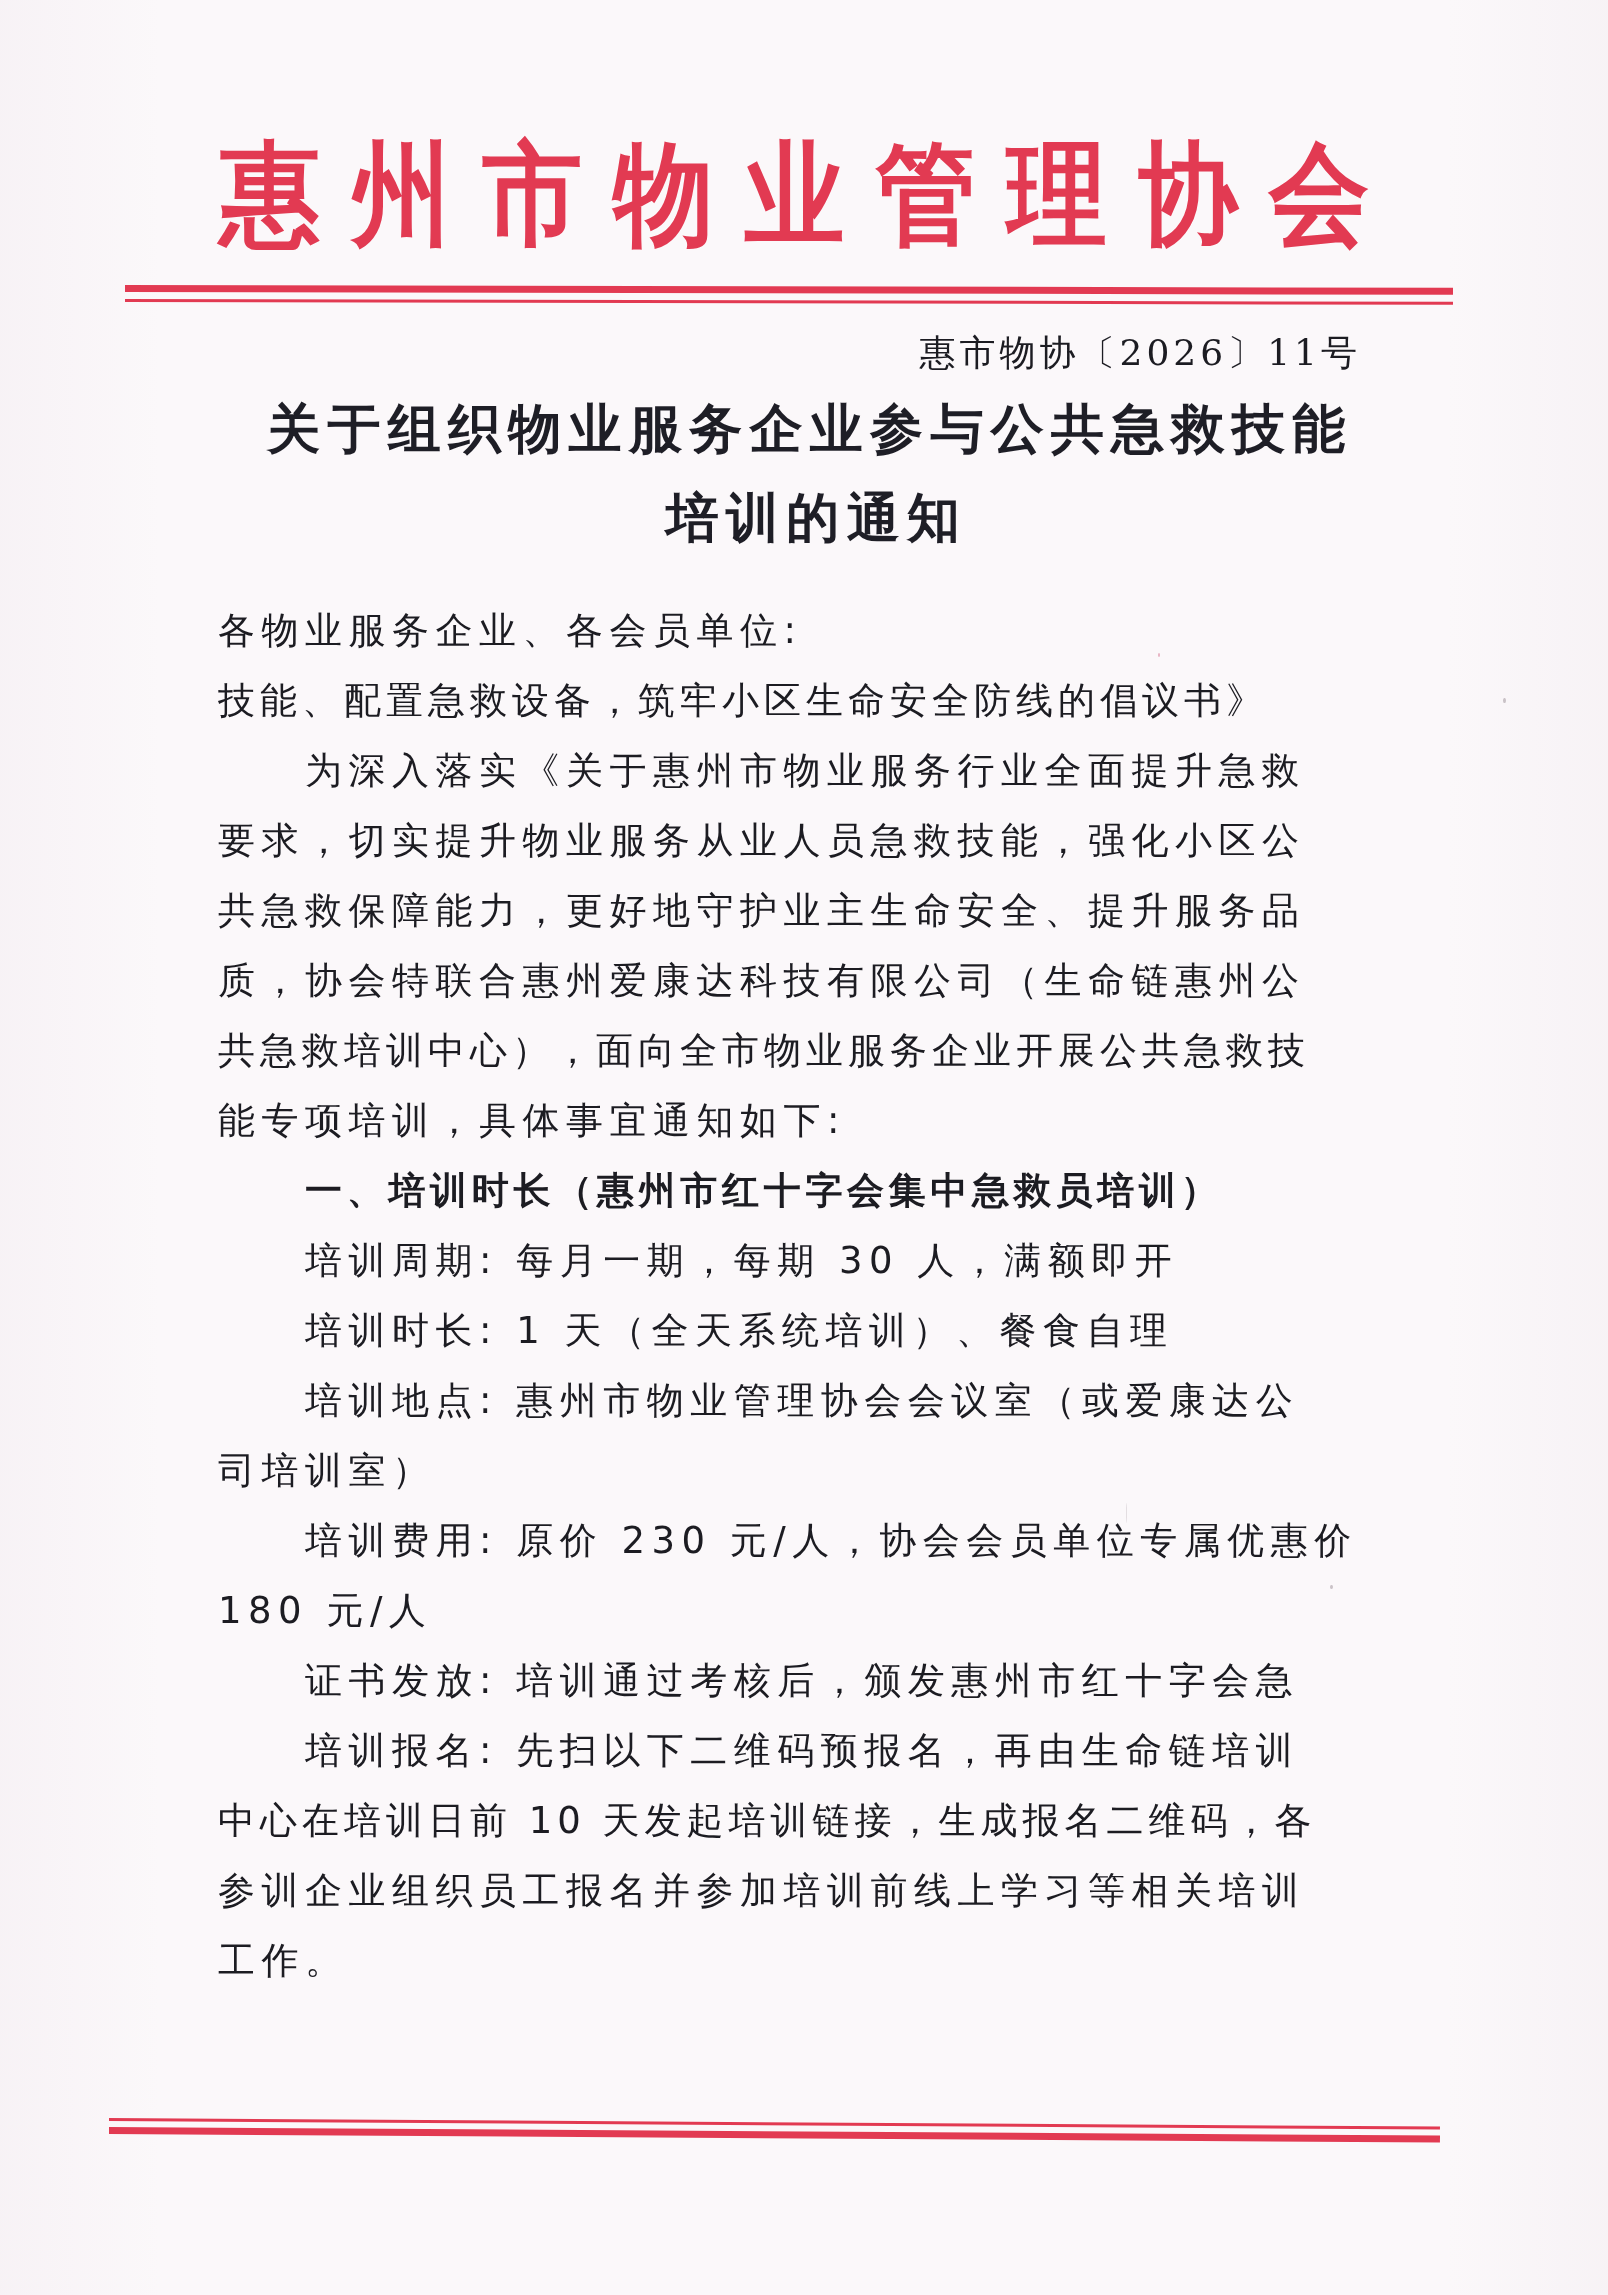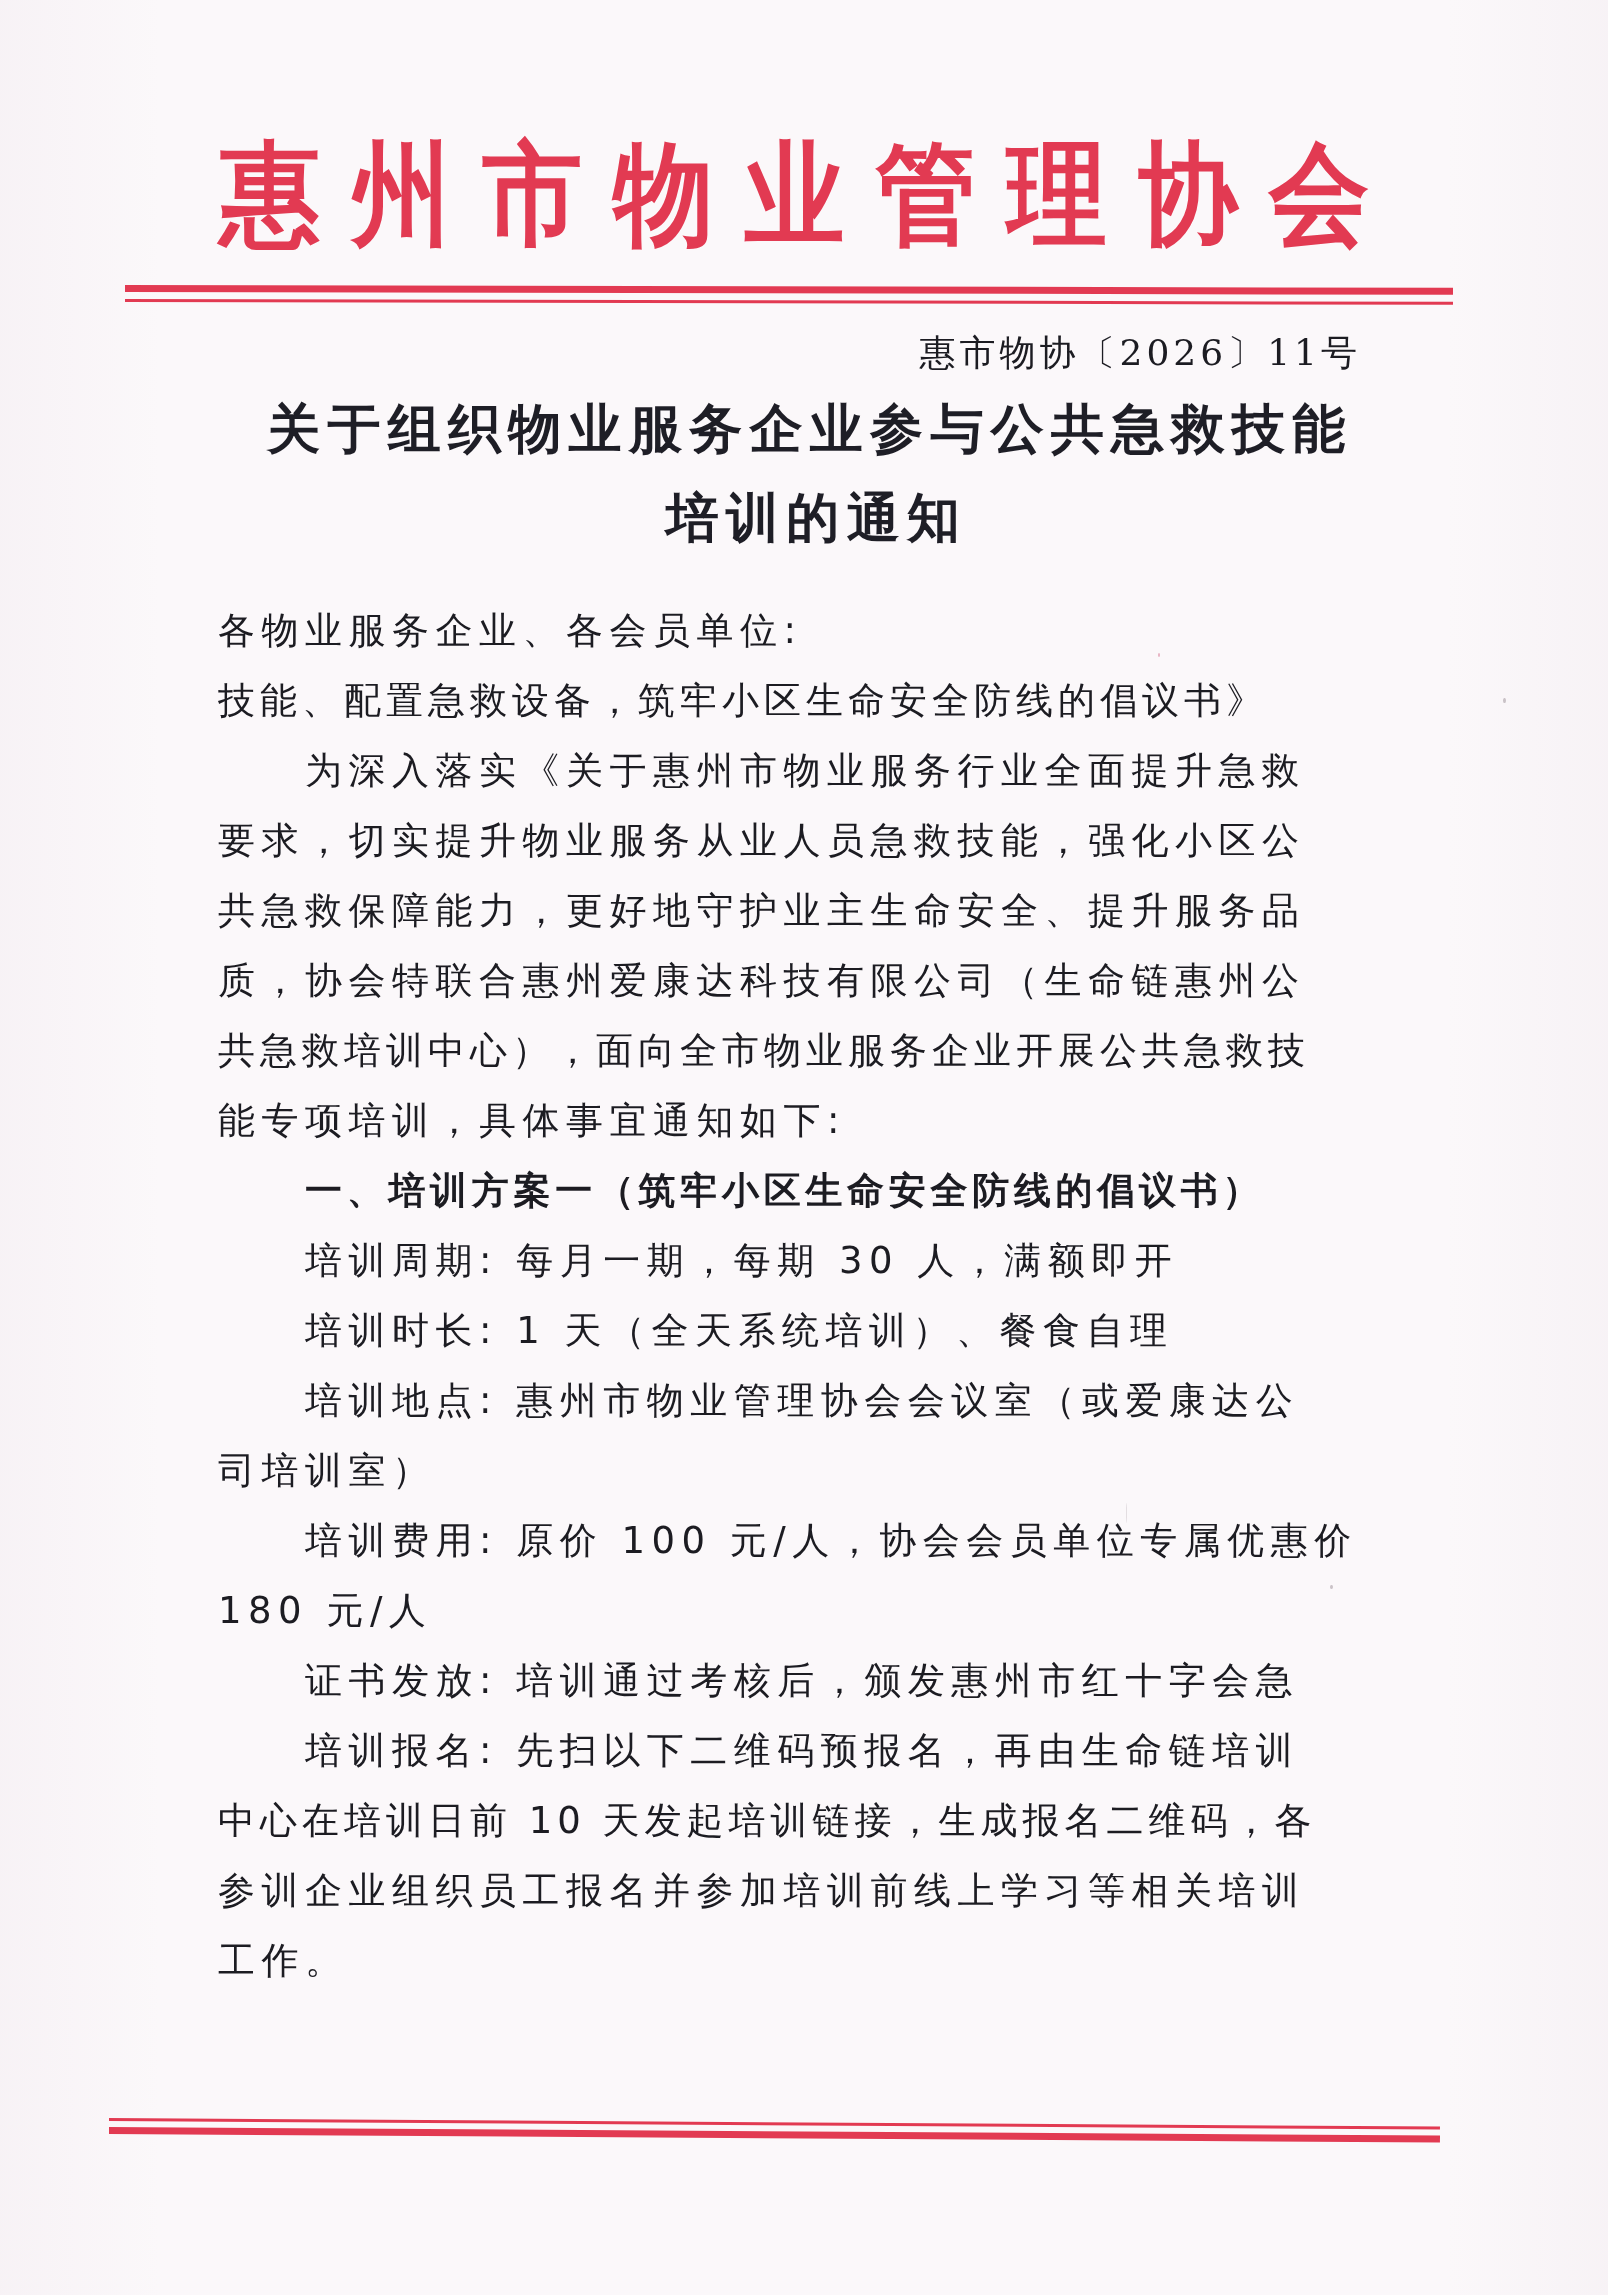--- a/index.html
+++ b/index.html
@@ -158,27 +158,27 @@
     <div class="line">各物业服务企业、各会员单位:</div>
 
     <div class="line" style="letter-spacing:5px">技能、配置急救设备，筑牢小区生命安全防线的倡议书》</div>
     <div class="line indent">为深入落实《关于惠州市物业服务行业全面提升急救</div>
     <div class="line">要求，切实提升物业服务从业人员急救技能，强化小区公</div>
     <div class="line">共急救保障能力，更好地守护业主生命安全、提升服务品</div>
     <div class="line">质，协会特联合惠州爱康达科技有限公司（生命链惠州公</div>
     <div class="line" style="letter-spacing:5px">共急救培训中心），面向全市物业服务企业开展公共急救技</div>
     <div class="line">能专项培训，具体事宜通知如下:</div>
 
-    <div class="line indent heading">一、培训方案一（筑牢小区生命安全防线的倡议书）</div>
+    <div class="line indent heading">一、培训时长（惠州市红十字会集中急救员培训）</div>
 
     <div class="line indent">培训周期: 每月一期，每期 30 人，满额即开</div>
     <div class="line indent">培训时长: 1 天（全天系统培训）、餐食自理</div>
     <div class="line indent">培训地点: 惠州市物业管理协会会议室（或爱康达公</div>
     <div class="line">司培训室）</div>
-    <div class="line indent">培训费用: 原价 100 元/人，协会会员单位专属优惠价</div>
+    <div class="line indent">培训费用: 原价 230 元/人，协会会员单位专属优惠价</div>
     <div class="line">180 元/人</div>
     <div class="line indent">证书发放: 培训通过考核后，颁发惠州市红十字会急</div>
     <div class="line indent">培训报名: 先扫以下二维码预报名，再由生命链培训</div>
     <div class="line" style="letter-spacing:5px">中心在培训日前 10 天发起培训链接，生成报名二维码，各</div>
     <div class="line">参训企业组织员工报名并参加培训前线上学习等相关培训</div>
     <div class="line">工作。</div>
   </div>
 
   <div class="red-rule rule-bottom-thin"></div>
   <div class="red-rule rule-bottom-thick"></div>

